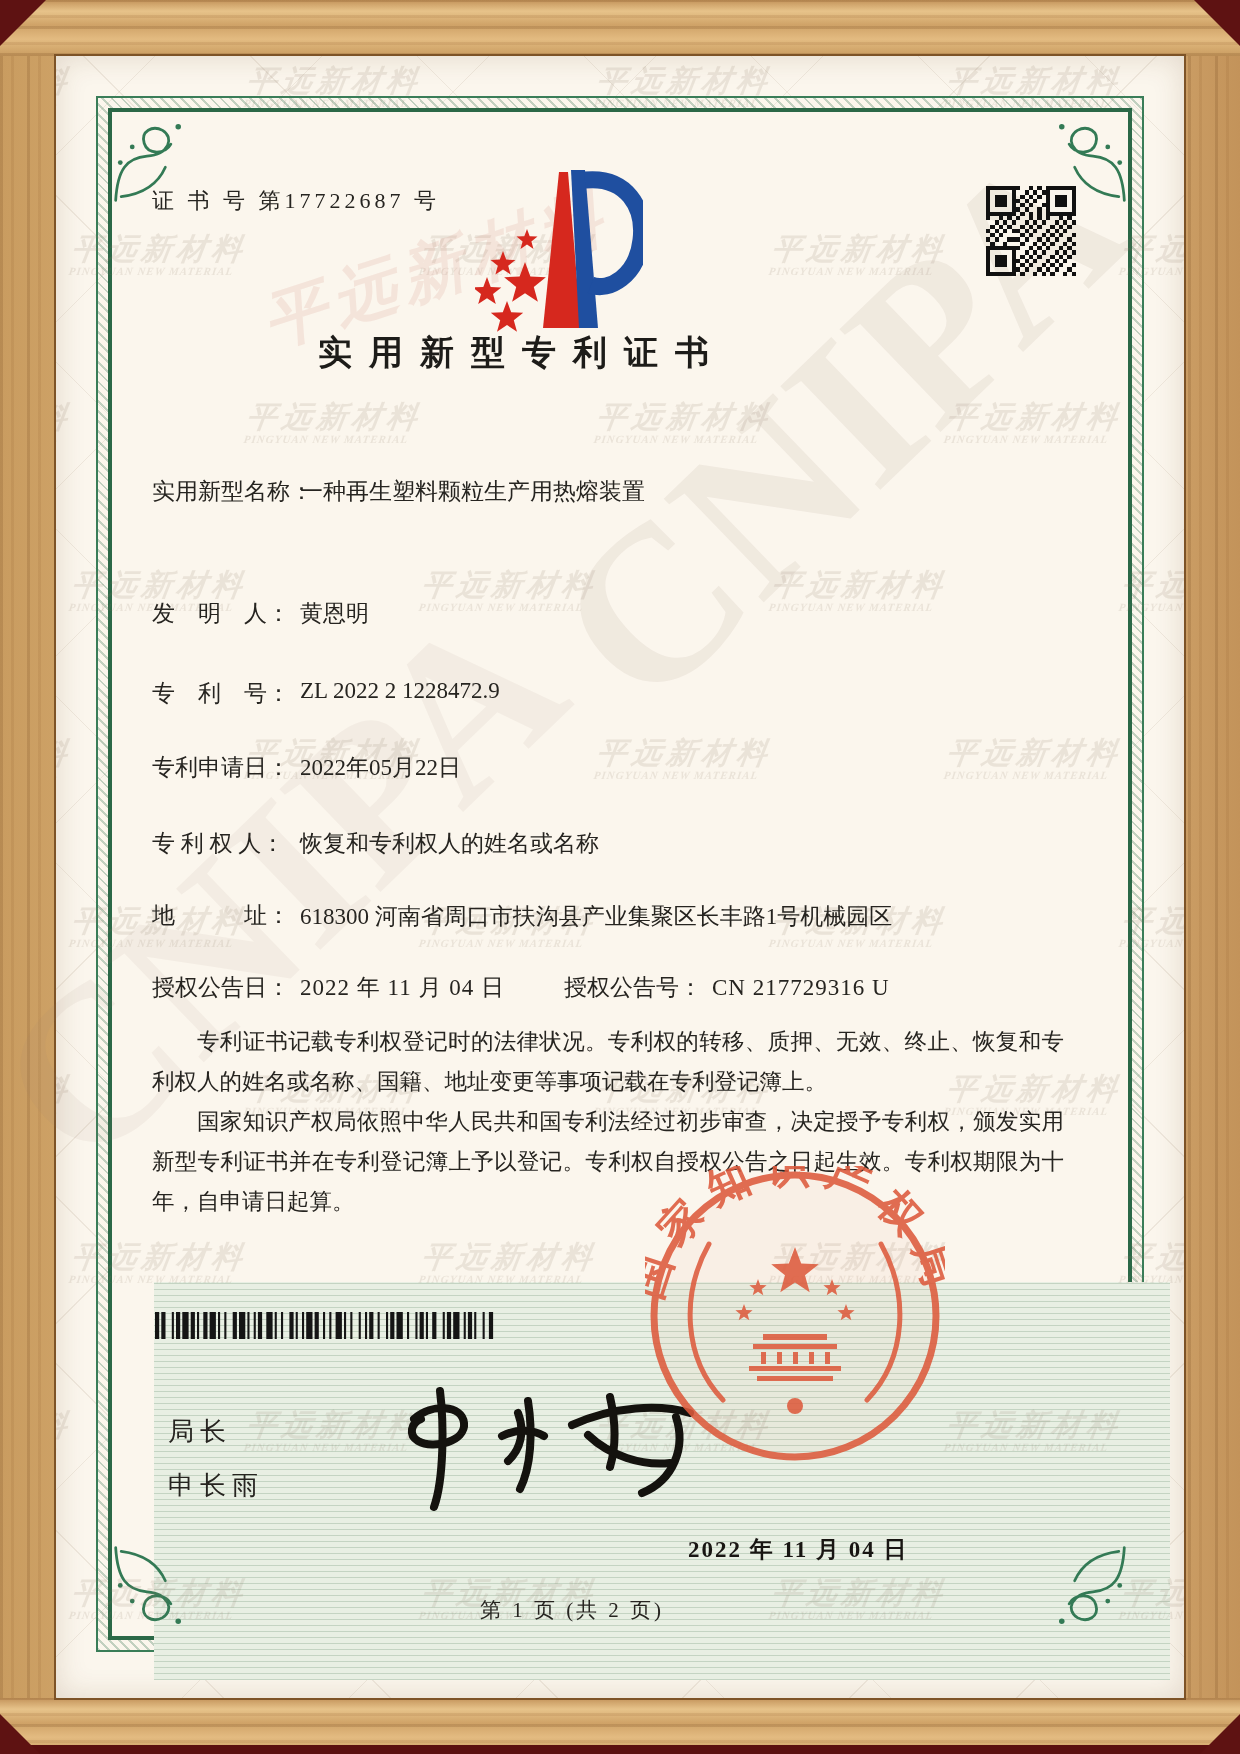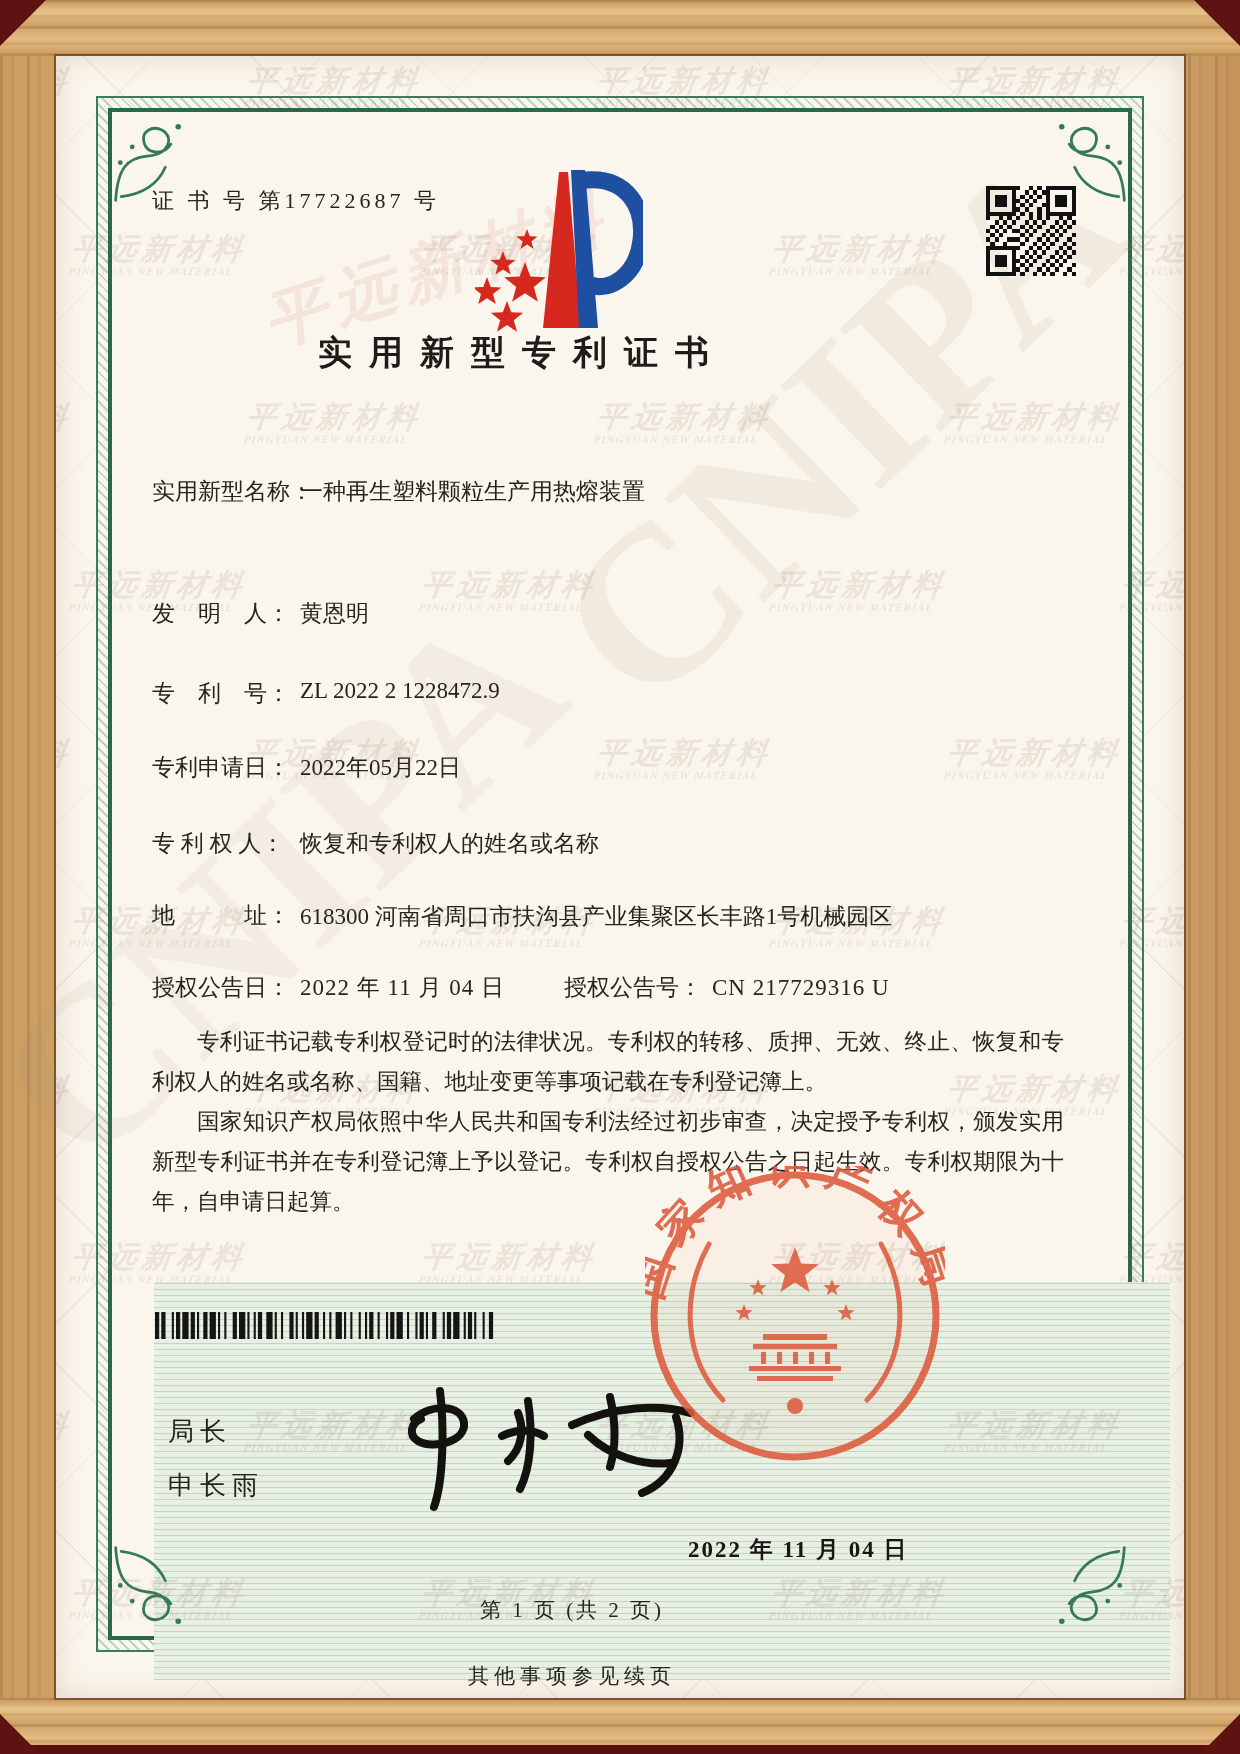--- a/index.html
+++ b/index.html
@@ -689,21 +689,20 @@
         <circle cx="150" cy="240" r="8"></circle>
       </g>
       <g fill="none" stroke="#dd5a3c" stroke-width="5" stroke-linecap="round">
         <path d="M64,78 C36,128 38,192 78,234"></path>
         <path d="M236,78 C264,128 262,192 222,234"></path>
       </g>
     </svg>
     <span class="seal-date">2022 年 11 月 04 日</span>
 
     <div class="page-info">第 1 页 (共 2 页)</div>
-    <div class="footer-note">其他事项参见续页</div>
   </div>
 
   <div class="photo-corner pc-tl"></div>
   <div class="photo-corner pc-tr"></div>
   <div class="photo-corner pc-bl"></div>
   <div class="photo-corner pc-br"></div>
   <div class="photo-edge"></div>
 </div>
 
 </body></html>

